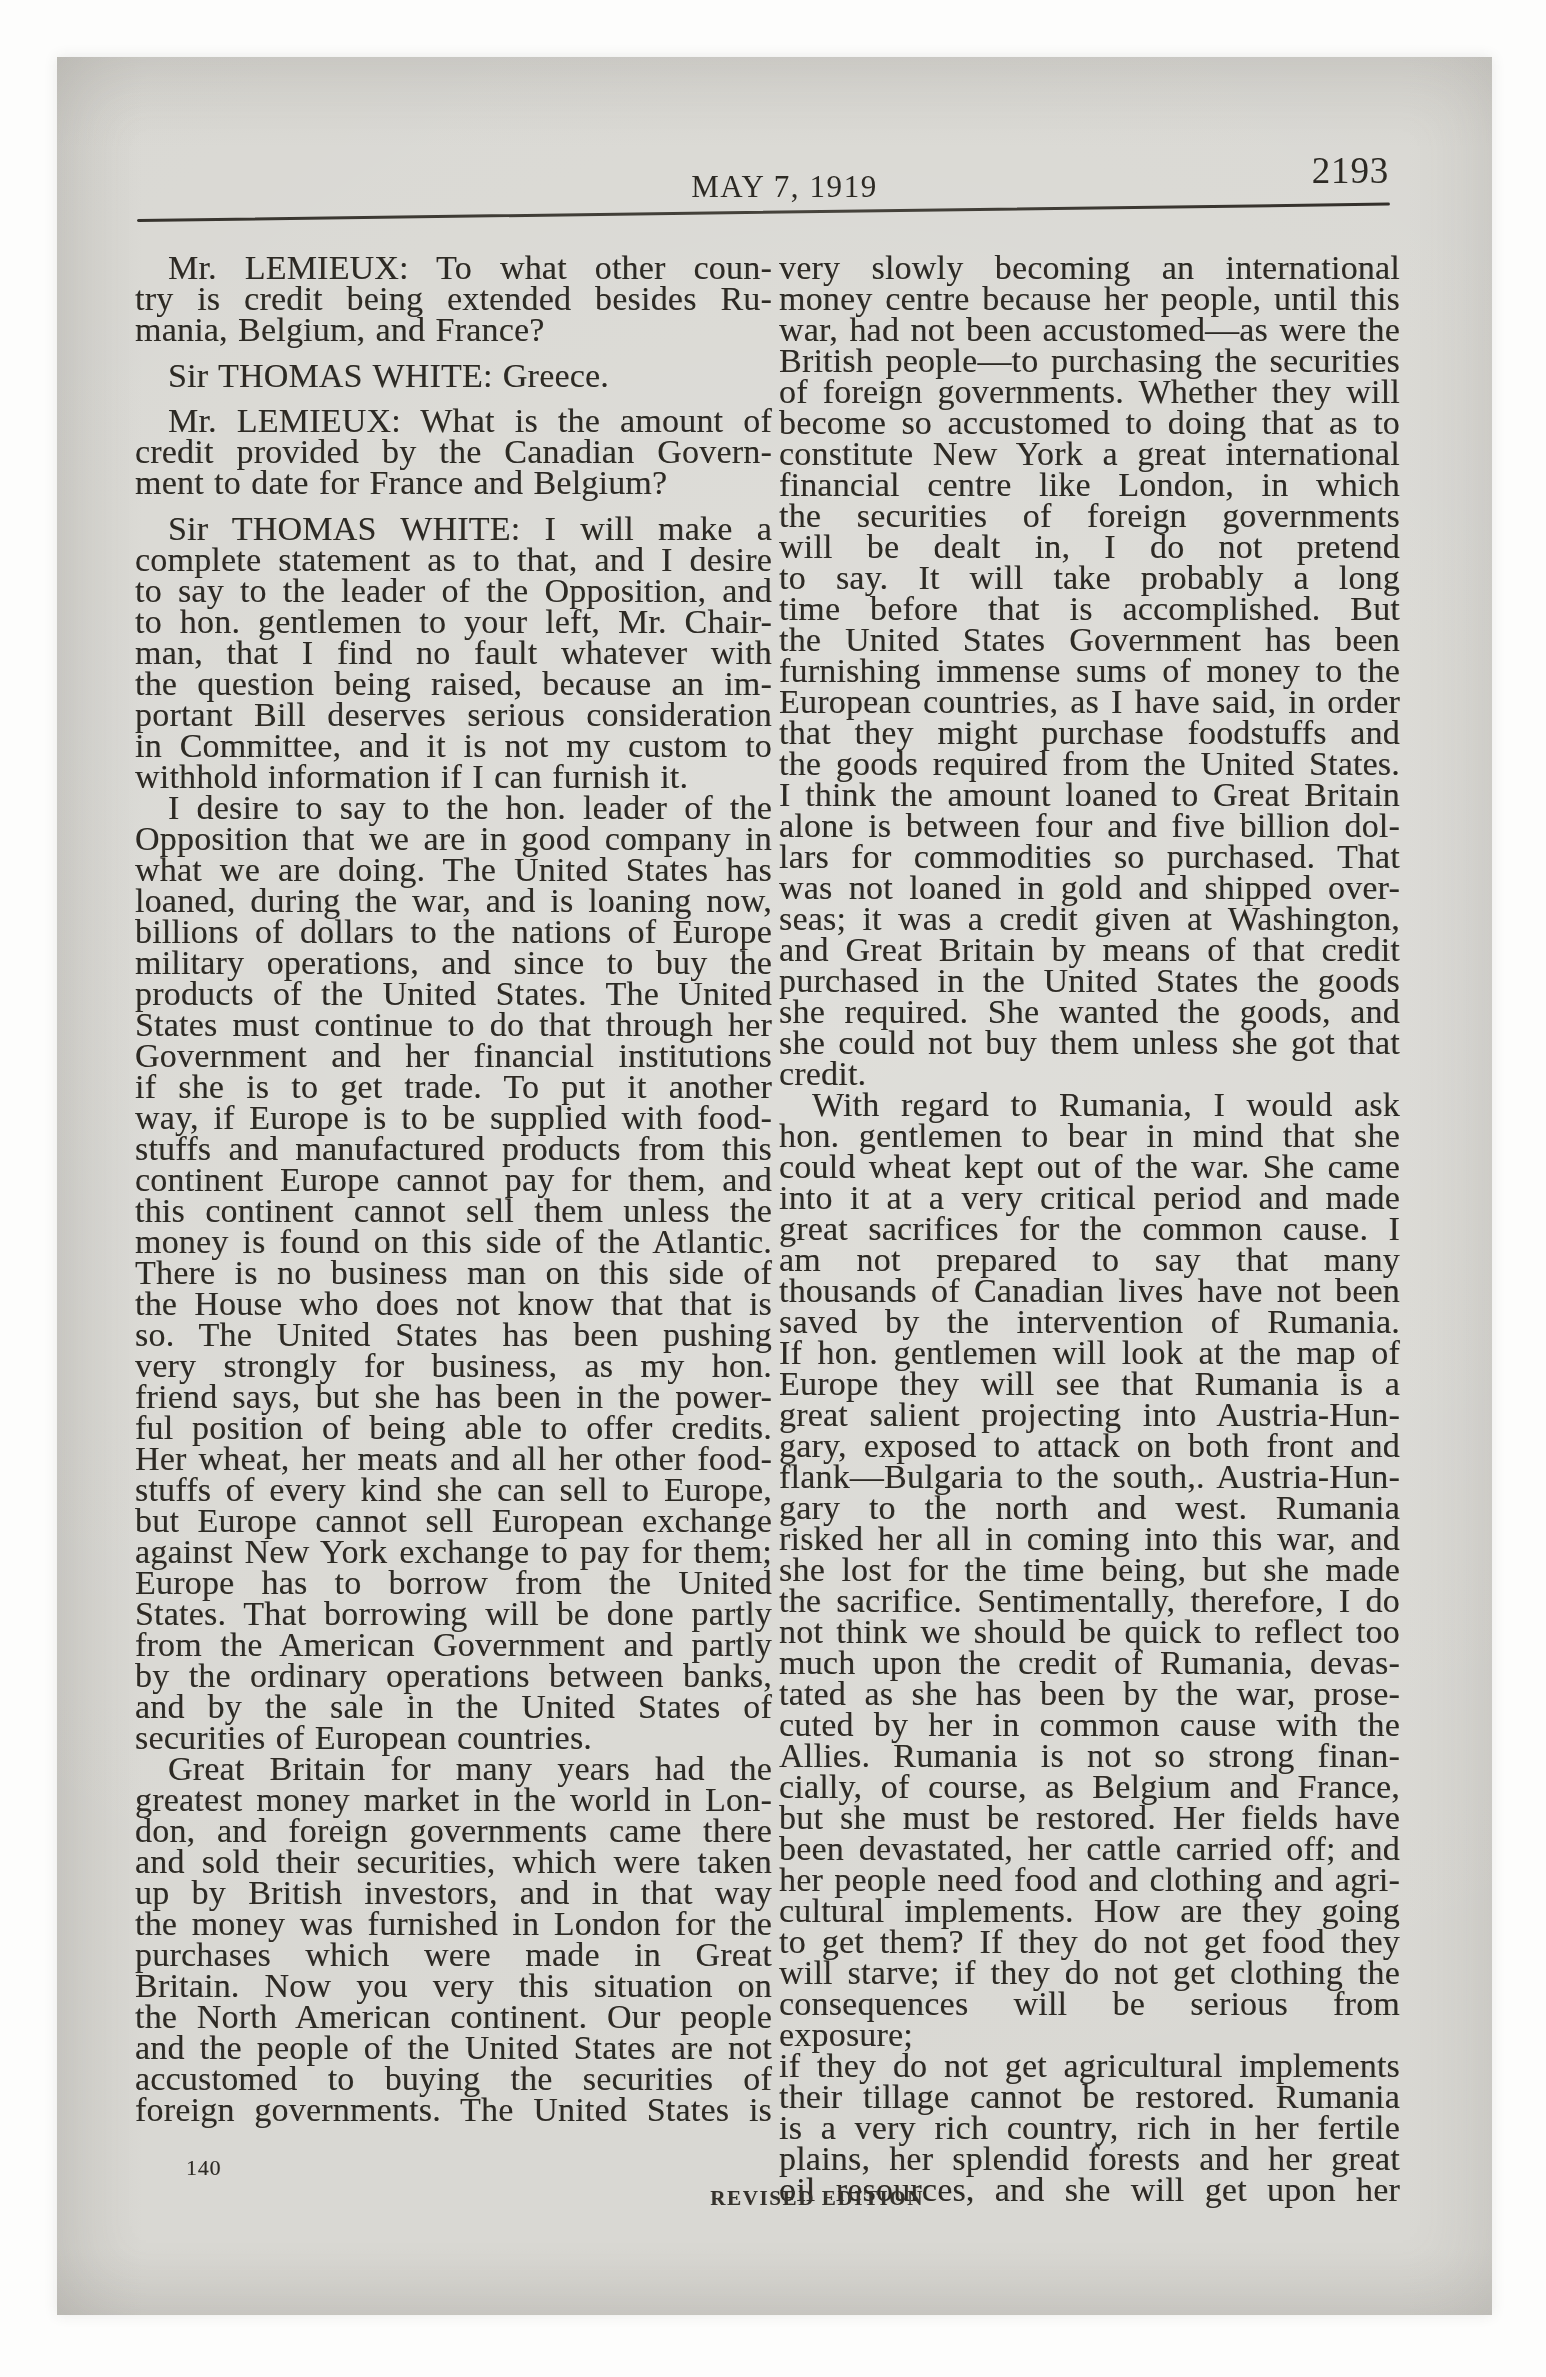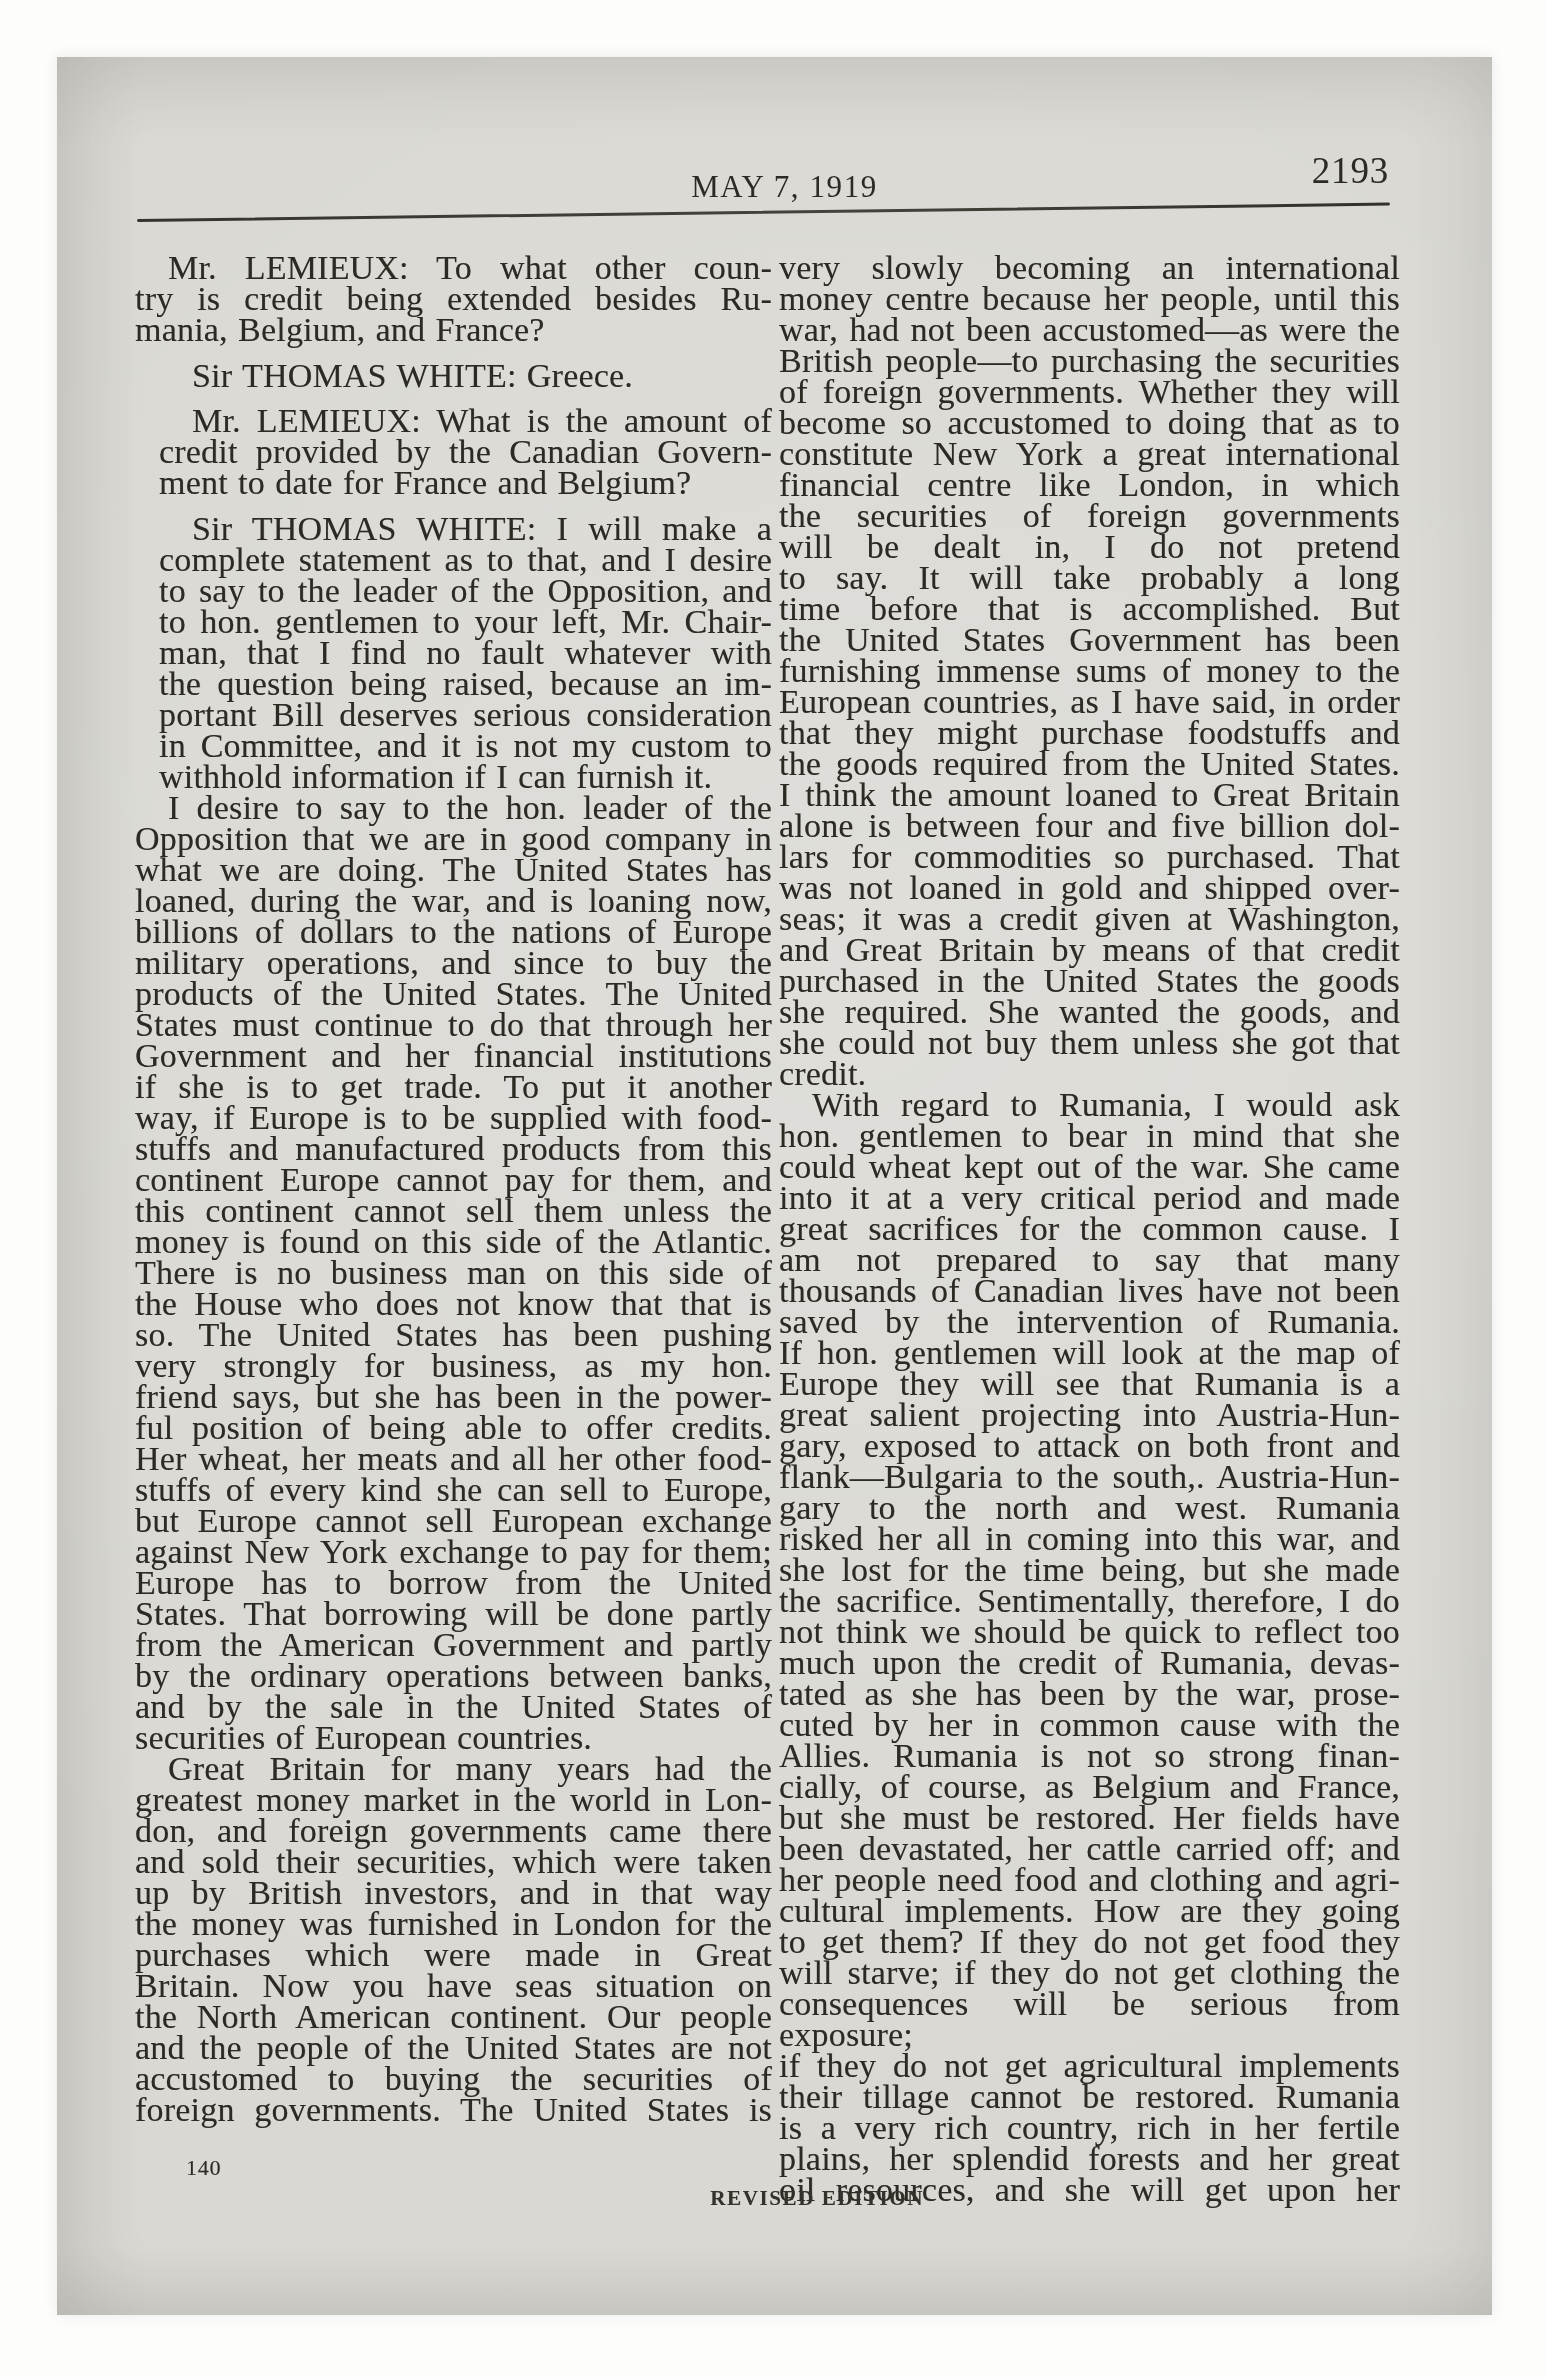--- a/index.html
+++ b/index.html
@@ -32,21 +32,21 @@
     transform:rotate(-0.75deg);transform-origin:left center;border-radius:1.6px;
   }
   .col{
     position:absolute;top:195px;color:var(--ink,#2d2a24);
     font-size:34px;line-height:31px;letter-spacing:0.2px;word-spacing:1.6px;
     text-shadow:0.3px 0.3px 0.5px rgba(44,41,35,0.35);
   }
   .col-left{left:78px;width:637px;}
   .col-right{left:722px;width:621px;}
   .para{margin:0;}
-  .para.gap{margin-top:14.7px;margin-left:24px;}
+  .para.gap{margin-top:14.7px;}
   .line{text-align:justify;text-align-last:justify;white-space:normal;}
   .line.endline{text-align-last:left;}
   .para > .line:first-child{padding-left:33px;}
   .para.cont > .line:first-child{padding-left:0;}
   .sig{
     position:absolute;left:129px;top:2098px;font-size:22px;color:var(--ink,#2d2a24);
     letter-spacing:0.8px;text-shadow:0.3px 0.3px 0.5px rgba(44,41,35,0.35);
   }
   .edition{
     position:absolute;left:597px;top:2129px;width:270px;text-align:right;
@@ -123,21 +123,21 @@
           <div class="line endline">securities of European countries.</div>
         </div>
         <div class="para">
           <div class="line">Great Britain for many years had the</div>
           <div class="line">greatest money market in the world in Lon-</div>
           <div class="line">don, and foreign governments came there</div>
           <div class="line">and sold their securities, which were taken</div>
           <div class="line">up by British investors, and in that way</div>
           <div class="line">the money was furnished in London for the</div>
           <div class="line">purchases which were made in Great</div>
-          <div class="line">Britain. Now you have seas situation on</div>
+          <div class="line">Britain. Now you very this situation on</div>
           <div class="line">the North American continent. Our people</div>
           <div class="line">and the people of the United States are not</div>
           <div class="line">accustomed to buying the securities of</div>
           <div class="line">foreign governments. The United States is</div>
         </div>
       </div>
     <div class="col col-right" id="col-right">
         <div class="para cont">
           <div class="line">very slowly becoming an international</div>
           <div class="line">money centre because her people, until this</div>

